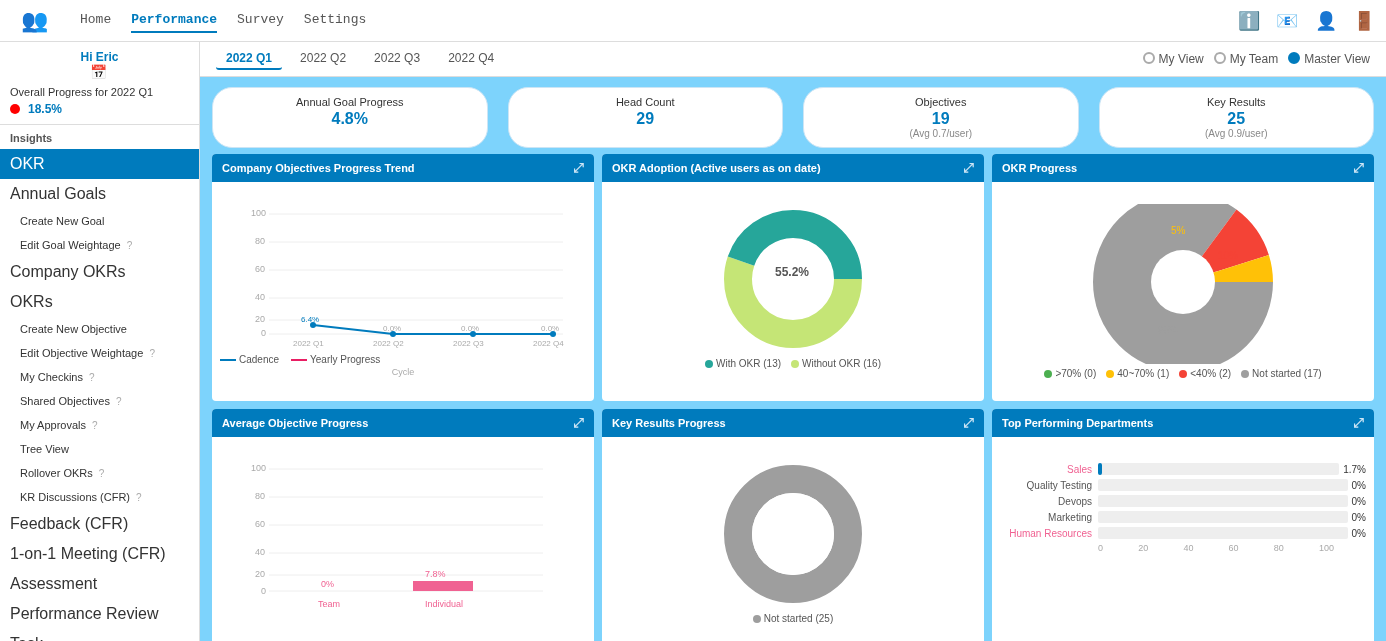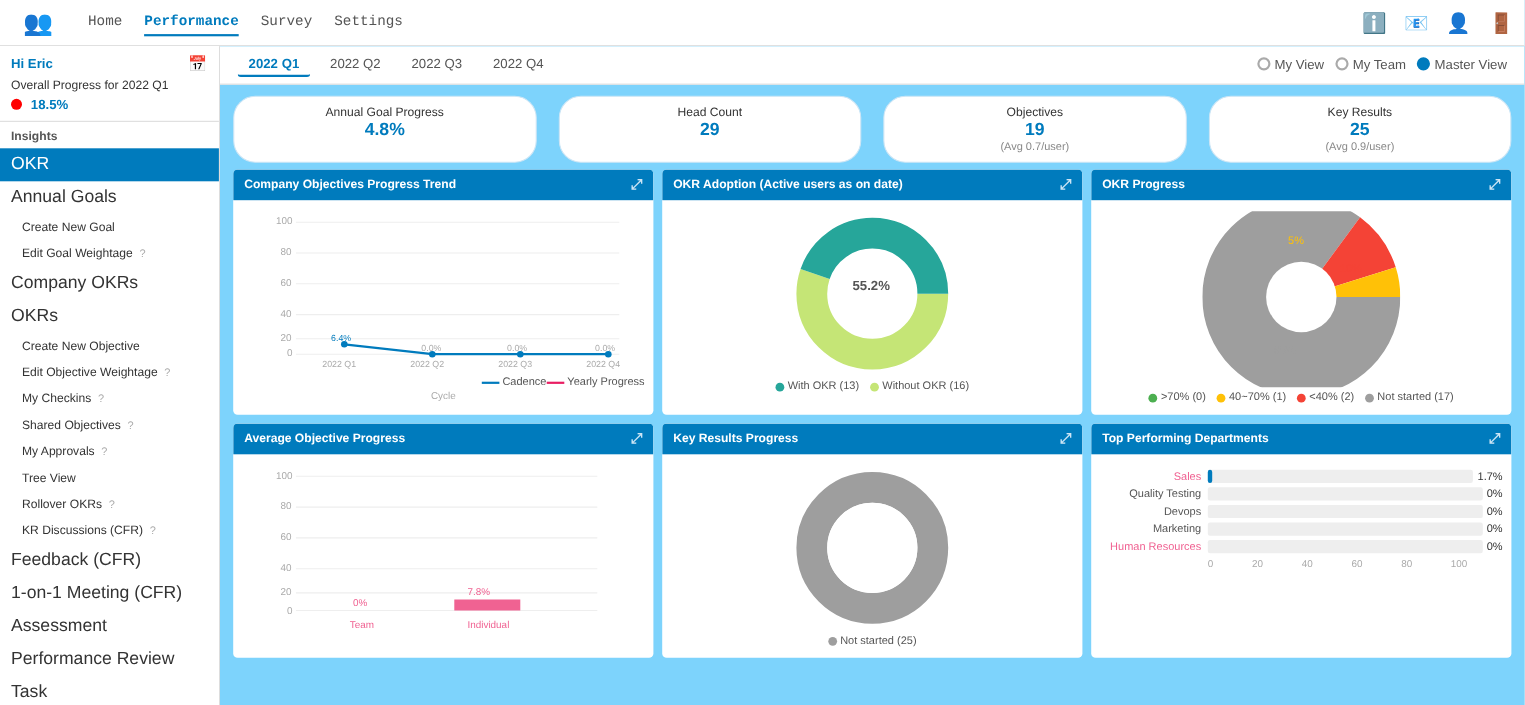--- a/index.html
+++ b/index.html
@@ -12,21 +12,21 @@
     .nav-link { font-size: 13px; color: #555; text-decoration: none; cursor: pointer; padding: 4px 0; font-family: Liberation Mono, monospace; }
     .nav-link.active { color: #007bbd; border-bottom: 2px solid #007bbd; font-weight: bold; }
     .nav-icons { display: flex; gap: 16px; align-items: center; }
     .nav-icon { font-size: 18px; color: #555; cursor: pointer; }
 
     
     .layout { display: flex; height: calc(641px - 42px); }
 
     
     .sidebar { width: 200px; background: #fff; border-right: 1px solid #ddd; overflow-y: auto; flex-shrink: 0; }
-    .sidebar-header { padding: 8px 10px 4px; display: flex; justify-content: space-between; align-items: center; }
+    .sidebar-header { padding: 8px 10px 4px; display: flex; justify-content: space-between; align-items: center; flex-direction: column; }
     .sidebar-greeting { color: #007bbd; font-size: 12px; font-weight: bold; }
     .sidebar-progress-text { font-size: 11px; color: #333; padding: 2px 10px; }
     .sidebar-progress-row { display: flex; align-items: center; gap: 8px; padding: 2px 10px 6px; }
     .progress-dot { width: 10px; height: 10px; background: red; border-radius: 50%; flex-shrink: 0; }
     .progress-val { color: #007bbd; font-size: 12px; font-weight: bold; }
     .sidebar-divider { border: none; border-top: 1px solid #ddd; margin: 2px 0; }
     .sidebar-section-label { padding: 5px 10px; font-size: 11px; color: #555; font-weight: bold; }
     .sidebar-item { padding: 6px 10px; font-size: 16px; color: #333; cursor: pointer; }
     .sidebar-item.active { background: #007bbd; color: #fff; }
     .sidebar-item.sub { padding-left: 20px; font-size: 11px; }
@@ -62,21 +62,21 @@
     .legend-dot { width: 8px; height: 8px; border-radius: 50%; }
     .bar-row { display: flex; align-items: center; margin-bottom: 4px; }
     .bar-label { width: 90px; text-align: right; font-size: 10px; color: #555; padding-right: 6px; }
     .bar-track { flex: 1; height: 12px; background: #eee; border-radius: 2px; position: relative; }
     .bar-fill { height: 100%; border-radius: 2px; }
     .bar-value { font-size: 10px; color: #333; margin-left: 4px; }
 
     
     .axis-labels { display: flex; justify-content: space-between; font-size: 9px; color: #aaa; padding: 0 2px; }
 
-    .chart-card-body-tall { padding: 10px 8px; min-height: 160px; }
+    .chart-card-body-tall { padding: 22px 8px; min-height: 160px; }
   </style>
 </head>
 <body>
 
 <div class="top-nav">
   <div class="nav-logo">
     <span style="font-size:22px;">👥</span>
   </div>
   <div class="nav-links">
     <span class="nav-link">Home</span>
@@ -209,21 +209,21 @@
             <text x="150" y="127" font-size="8" fill="#aaa">0.0%</text>
             <text x="228" y="127" font-size="8" fill="#aaa">0.0%</text>
             <text x="308" y="127" font-size="8" fill="#aaa">0.0%</text>
 
             <text x="60" y="142" font-size="8" fill="#aaa">2022 Q1</text>
             <text x="140" y="142" font-size="8" fill="#aaa">2022 Q2</text>
             <text x="220" y="142" font-size="8" fill="#aaa">2022 Q3</text>
             <text x="300" y="142" font-size="8" fill="#aaa">2022 Q4</text>
           </svg>
           
-          <div style="display:flex;justify-content:flex-end;font-size:10px;color:#555;margin-top:2px;">
+          <div style="display:flex;gap:12px;justify-content:flex-start;font-size:10px;color:#555;margin-top:2px;">
             <div style="display:flex;align-items:center;gap:3px;">
               <div style="width:16px;height:2px;background:#007bbd;"></div>
               <span>Cadence</span>
             </div>
             <div style="display:flex;align-items:center;gap:3px;">
               <div style="width:16px;height:2px;background:#e91e63;"></div>
               <span>Yearly Progress</span>
             </div>
           </div>
           <div style="text-align:center;font-size:9px;color:#aaa;margin-top:2px;">Cycle</div>

